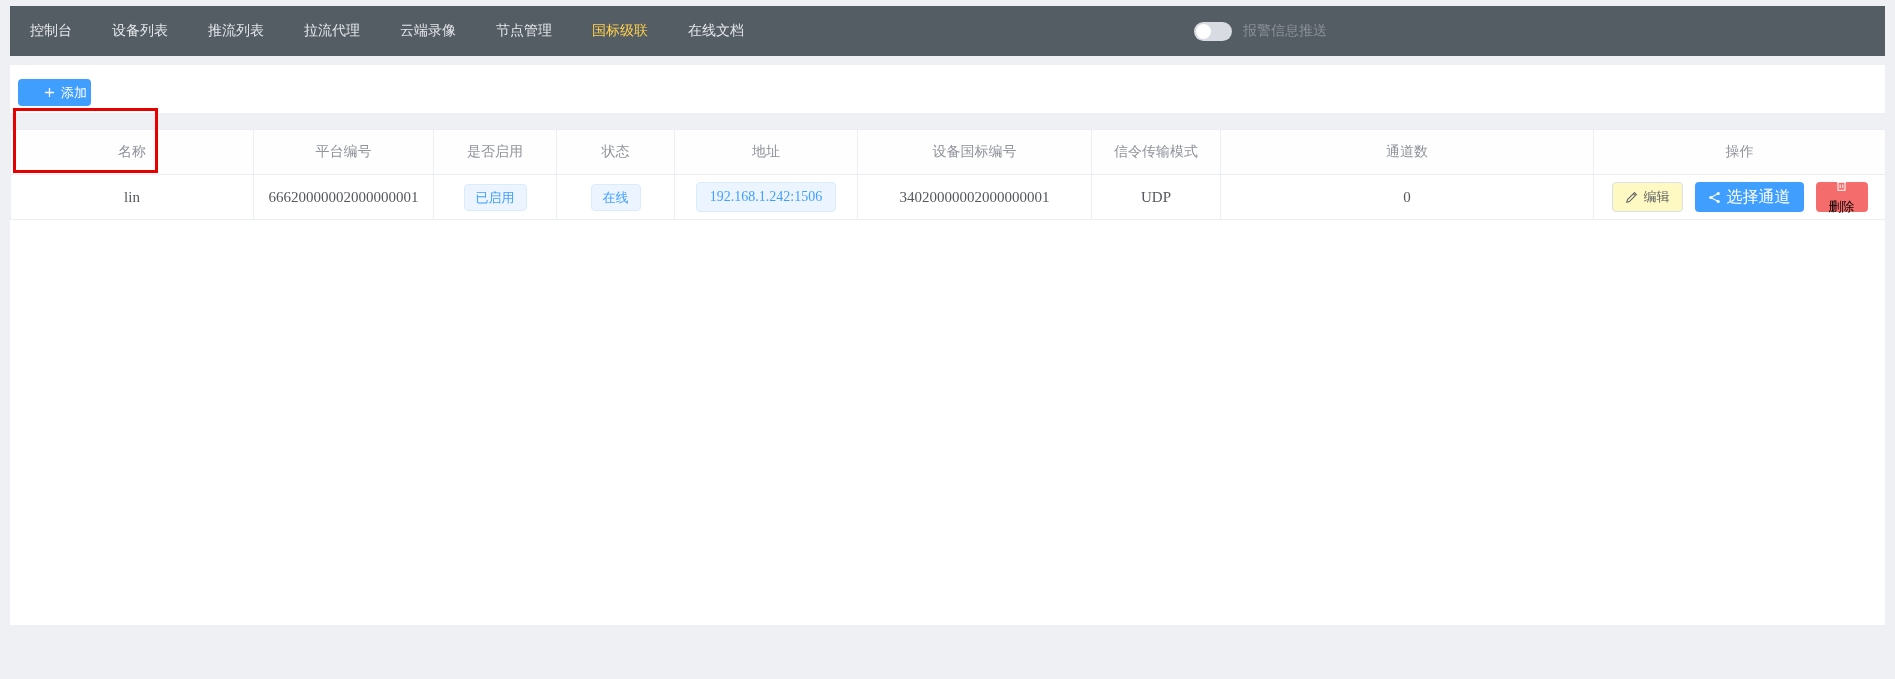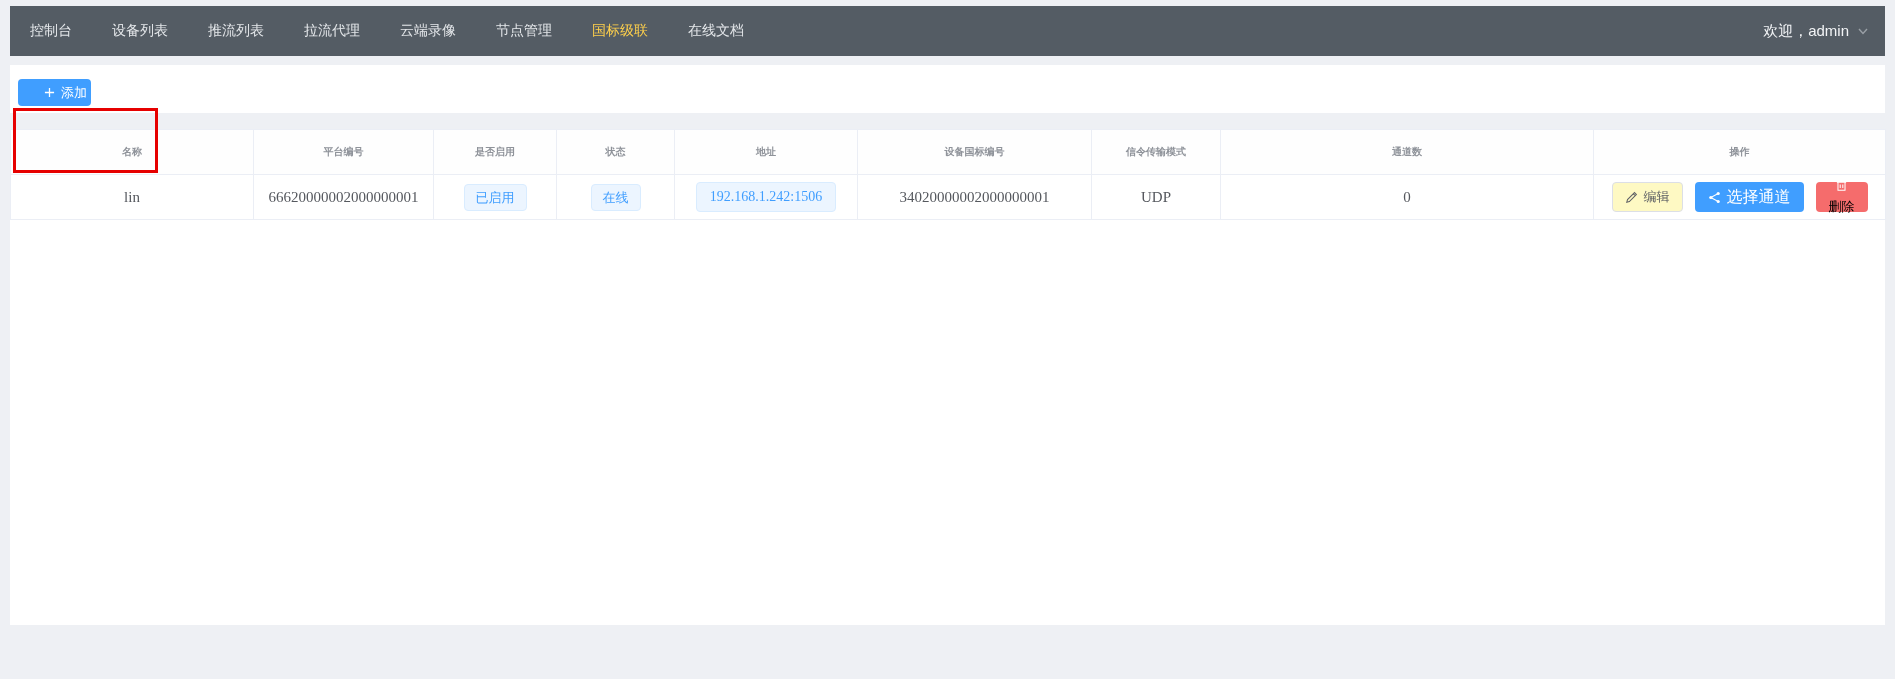--- a/index.html
+++ b/index.html
@@ -134,22 +134,22 @@
     border-collapse: collapse;
   }
   table.grid th, table.grid td {
     border: 1px solid #ebeef5;
     text-align: center;
     vertical-align: middle;
     height: 45px;
     overflow: hidden;
   }
   table.grid th {
-    font-size: 10px;
-    font-weight: bold;
+    font-size: 14px;
+    font-weight: normal;
     color: #8f939a;
     background: #fefefe;
     text-align: center;
   }
   table.grid td {
     font-family: "Liberation Serif", "DejaVu Serif", serif;
     font-size: 15px;
     color: #55585e;
   }
   .c0{width:243px}.c1{width:180px}.c2{width:123px}.c3{width:118px}
@@ -212,29 +212,27 @@
       <div class="nav-tab">控制台</div>
       <div class="nav-tab">设备列表</div>
       <div class="nav-tab">推流列表</div>
       <div class="nav-tab">拉流代理</div>
       <div class="nav-tab">云端录像</div>
       <div class="nav-tab">节点管理</div>
       <div class="nav-tab active">国标级联</div>
       <div class="nav-tab">在线文档</div>
     </div>
 
-
-    <div class="welcome">
-      <span>欢迎，admin</span>
-      <span class="icon chev">
-        <svg width="12" height="12" viewBox="0 0 12 12">
-            <polyline points="2,4 6,8.5 10,4" fill="none" stroke="currentColor" stroke-width="1.4"></polyline>
-          </svg>
-      </span>
+    <div class="alarm-group">
+      <div class="switch">
+        <div class="knob"></div>
+      </div>
+      <span class="alarm-label">报警信息推送</span>
     </div>
+
   </div>
 
 
   <div class="gap9"></div>
 
   <div class="toolbar">
     <button class="btn btn-add">
       <span class="icon">
         <svg width="11" height="11" viewBox="0 0 12 12">
             <path d="M6 1v10M1 6h10" stroke="#fff" stroke-width="1.4" fill="none"></path>

